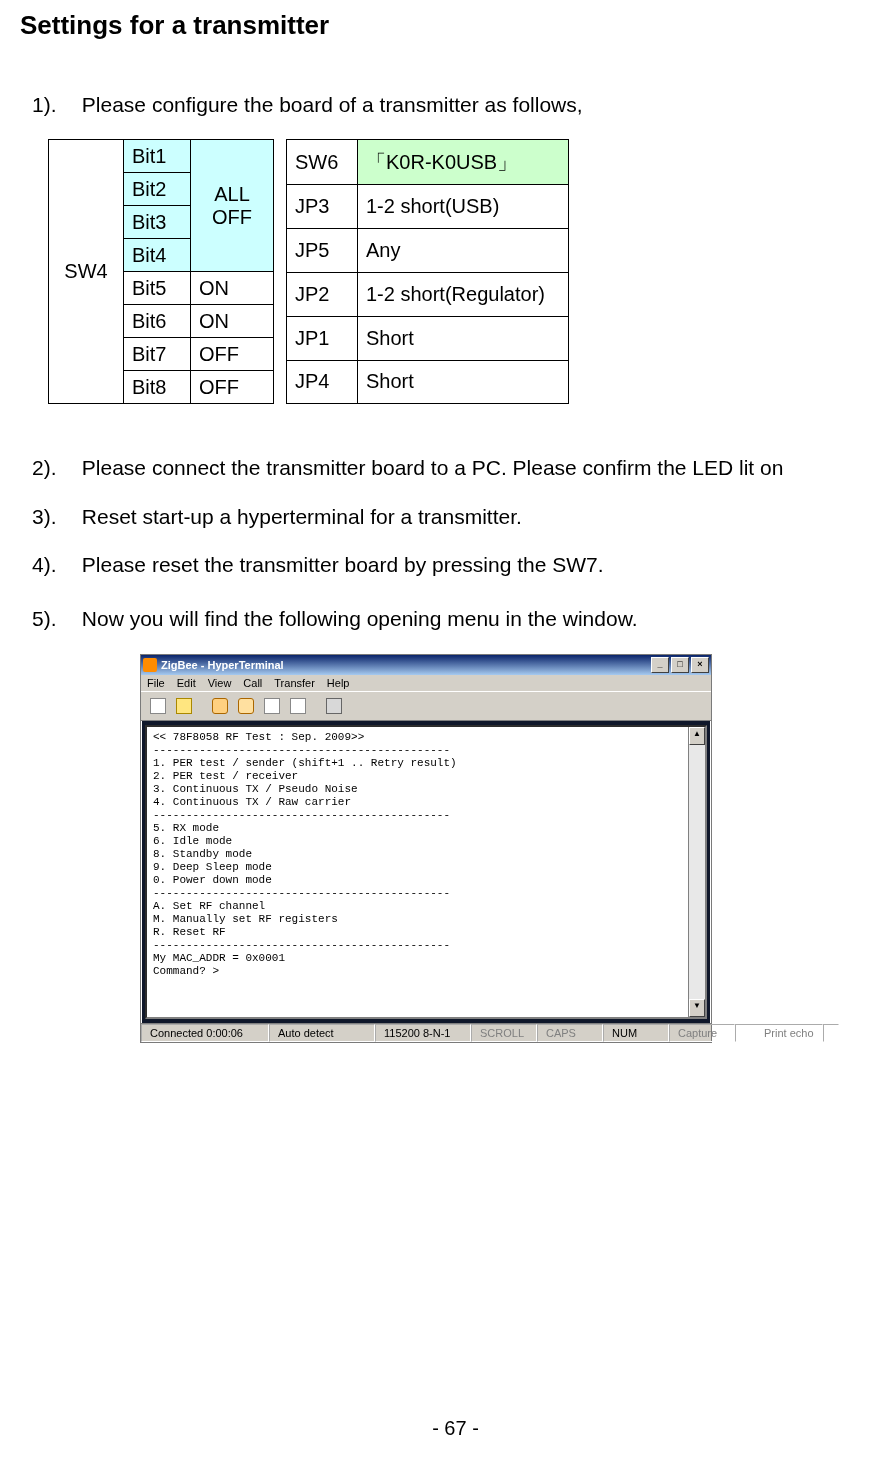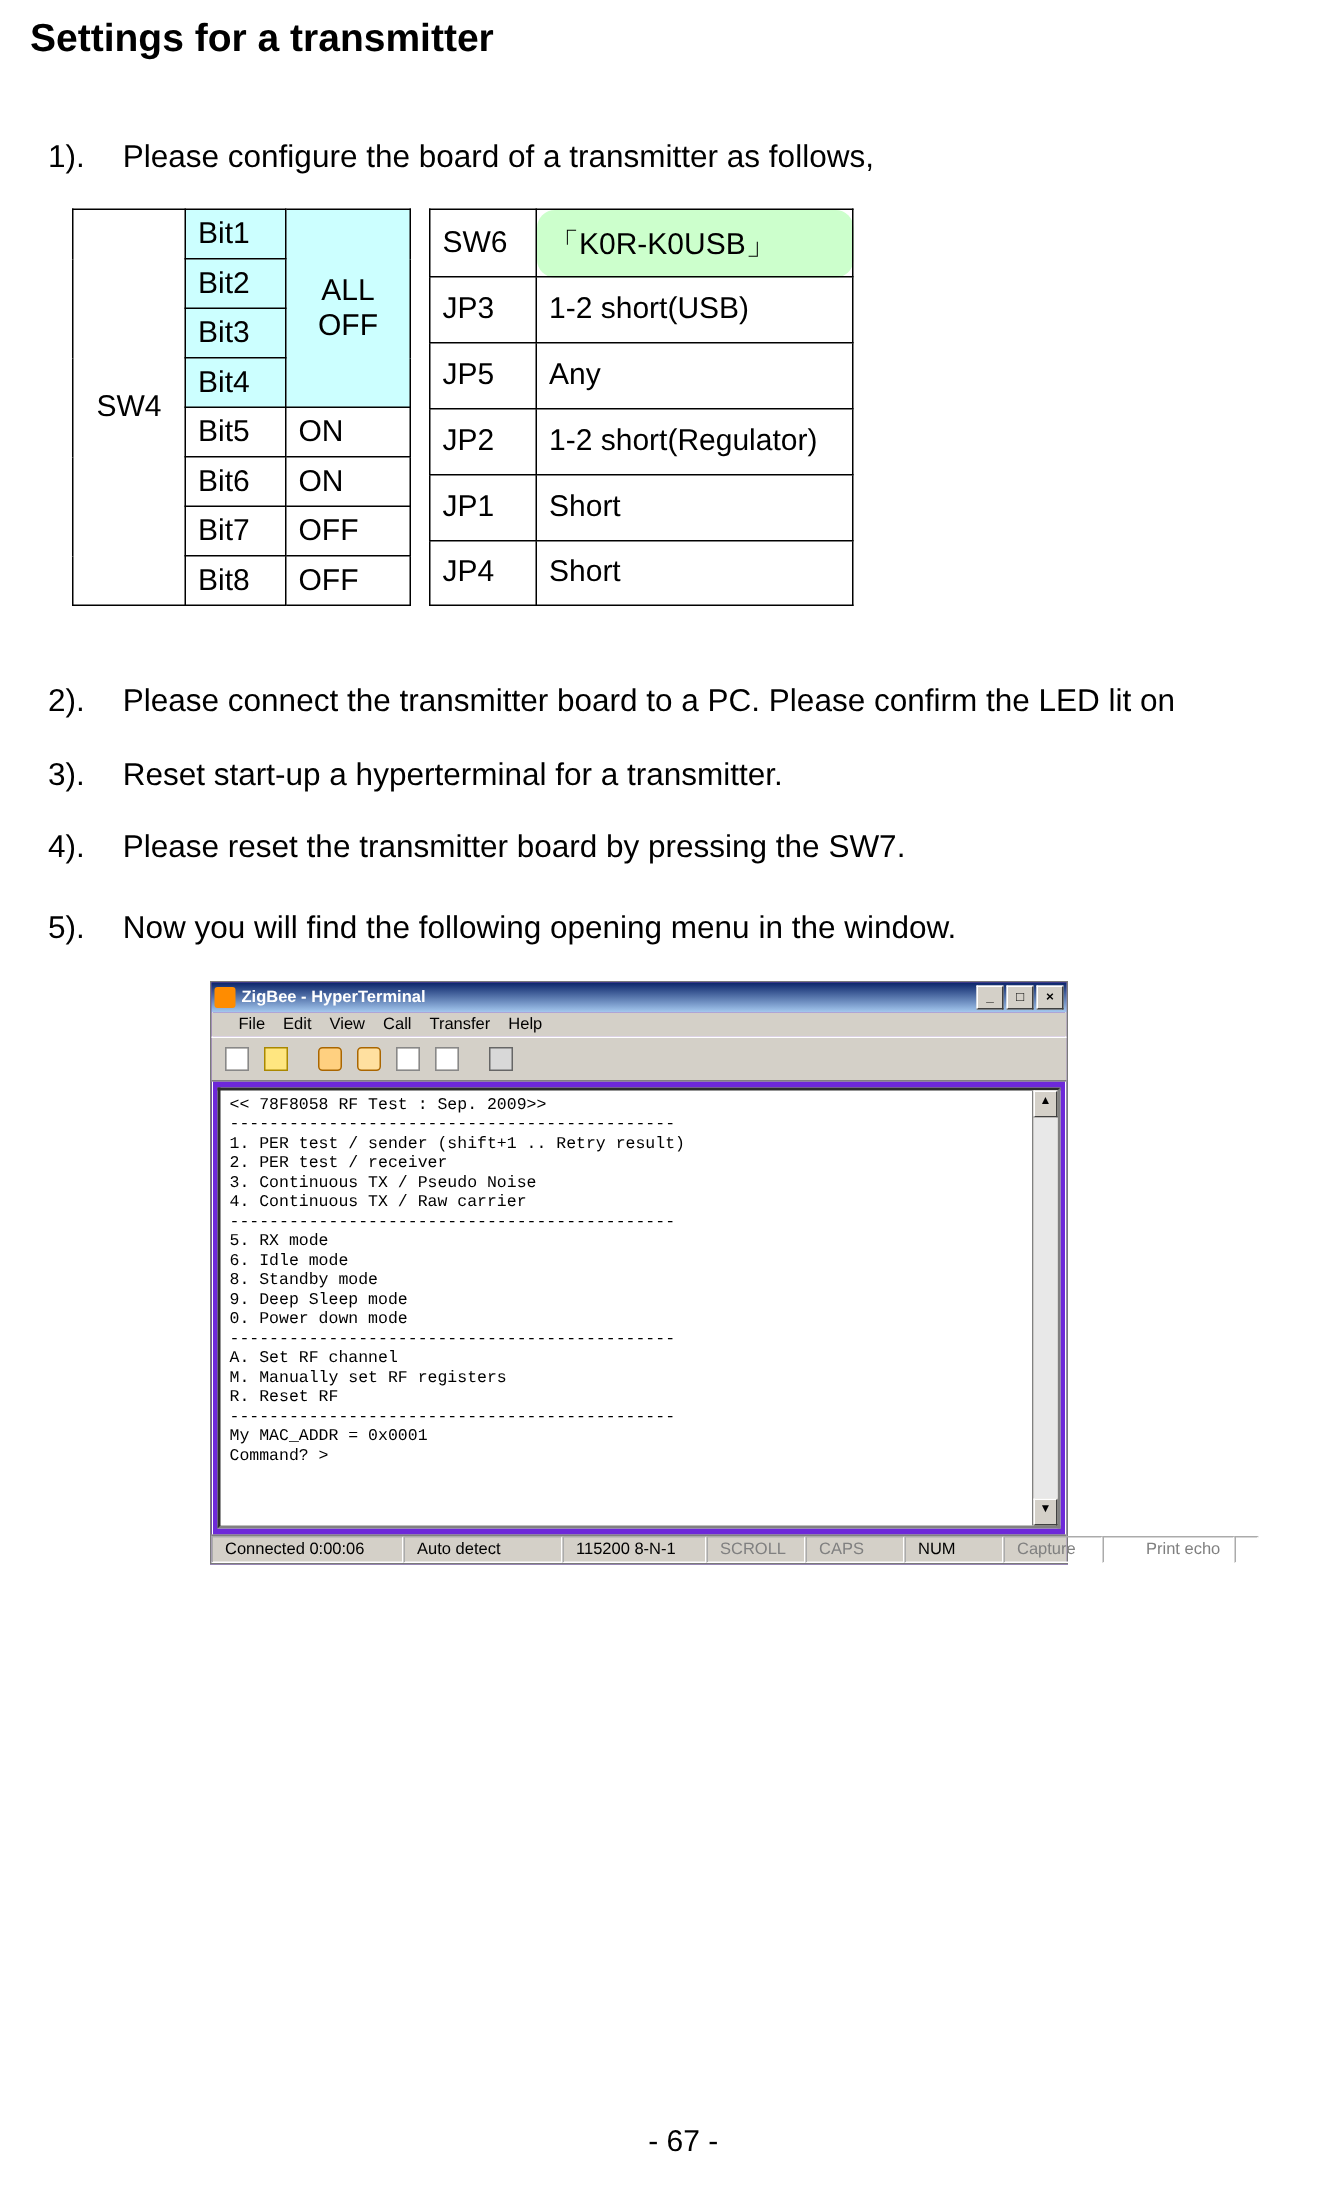--- a/index.html
+++ b/index.html
@@ -53,27 +53,27 @@
     padding: 3px 8px;
     height: 26px;
     box-sizing: content-box;
   }
   .t1-col1 { width: 58px; text-align: center; }
   .t1-col2 { width: 50px; margin-left: 15px; }
   .t1-col3 { width: 66px; }
   .hl-blue { background: #ccffff; }
   .t2-col1 { width: 54px; }
   .t2-col2 { width: 194px; }
-  .hl-green { background: #ccffcc; border-radius: 12px; }
+  .hl-green { background: #ccffcc; }
   
   .termwin {
     width: 570px;
     margin: 18px 0 0 120px;
     border: 1px solid #7a7a7a;
-    background: #6d28d9;
+    background: #0f172a;
     box-shadow: 0 0 0 1px #fff inset;
     font-family: Tahoma, Arial, sans-serif;
     font-size: 11px;
   }
   .tw-titlebar {
     background: linear-gradient(#0a246a, #a6caf0);
     color: #fff;
     display: flex;
     align-items: center;
     height: 20px;
@@ -95,21 +95,21 @@
     border-bottom-color: #404040;
     color: #000;
     font-size: 9px;
     text-align: center;
     line-height: 12px;
     font-family: Arial;
   }
   .tw-menubar {
     display: flex;
     gap: 12px;
-    padding: 2px 18px;
+    padding: 2px 6px;
     background: #d4d0c8;
     font-size: 11px;
     color: #000;
   }
   .tw-menubar span { cursor: default; }
   .tw-toolbar {
     display: flex;
     gap: 4px;
     padding: 3px 6px;
     border-top: 1px solid #fff;

